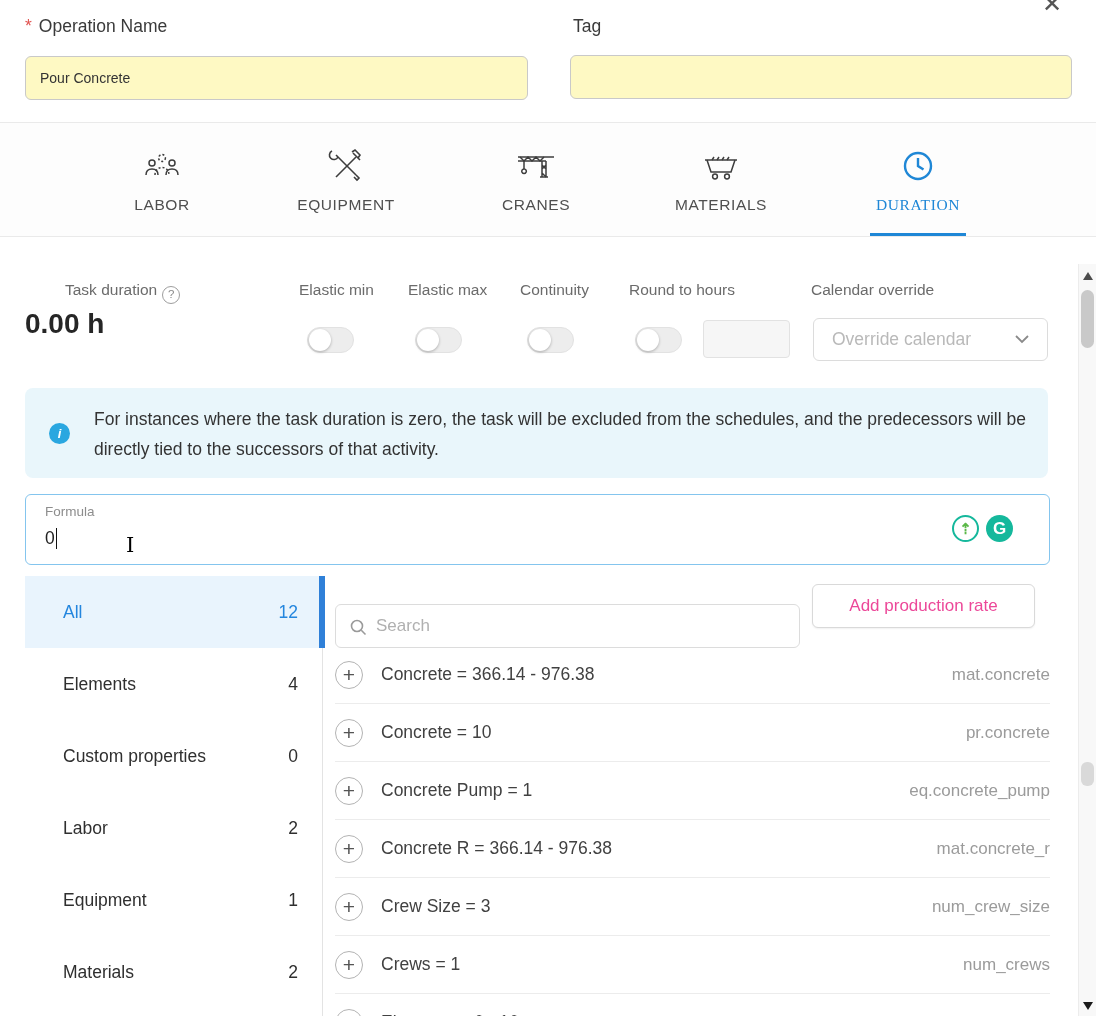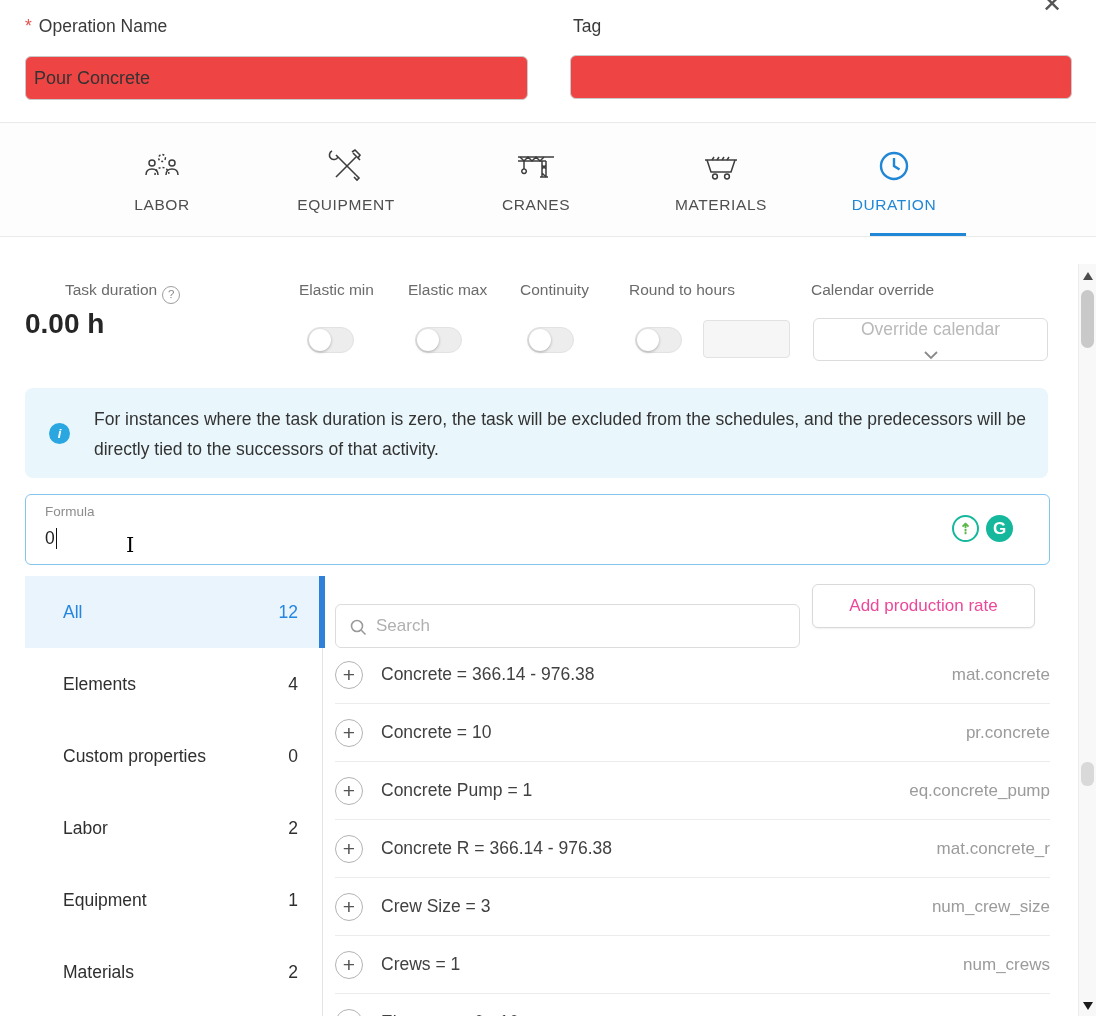--- a/index.html
+++ b/index.html
@@ -5,21 +5,21 @@
   * { margin:0; padding:0; box-sizing:border-box; }
   html,body { width:1096px; height:1016px; background:#fff; }
   body { font-family:"Liberation Sans", sans-serif; color:#333; }
   .app { position:relative; width:1096px; height:1016px; background:#fff; overflow:hidden; }
 
   
   .close-x { position:absolute; left:1042px; top:-10px; font-size:24px; color:#555; cursor:pointer; }
   .field-label { position:absolute; font-size:17.5px; color:#3a3a3a; }
   .req { color:#e0524f; margin-right:7px; }
   .txt-input { position:absolute; height:44px; border:1px solid #c9c9c9; border-radius:6px;
-               font-size:18px; color:#333; padding:0 8px; font-family:inherit; background:#ef4444; outline:none; }
+               font-size:14px; color:#333; padding:0 14px; font-family:inherit; background:#fef9c3; outline:none; }
   #op-input { left:25px; top:56px; width:503px; }
   #tag-input { left:570px; top:55px; width:502px; }
 
   
   .divider { position:absolute; left:0; right:0; height:1px; background:#eaeaea; }
   .tabs-bg { position:absolute; left:0; top:123px; right:0; height:113px; background:#fdfdfd; }
   .tab { position:absolute; top:142px; width:170px; transform:translateX(-50%); text-align:center; cursor:pointer; }
   .tab .icon-wrap { height:44px; display:flex; align-items:flex-end; justify-content:center; }
   .tab .tab-label { margin-top:10px; font-size:15.5px; letter-spacing:.6px; color:#4f4f4f; }
   .tab.active .tab-label { color:#1f87d6; }
@@ -32,21 +32,21 @@
   .help-icon { display:inline-block; width:18px; height:18px; border:1.4px solid #9e9e9e; border-radius:50%;
                font-size:11.5px; line-height:15px; text-align:center; color:#8a8a8a; vertical-align:-3px; margin-left:5px; }
   .toggle { position:absolute; top:327px; width:47px; height:26px; border-radius:14px;
             background:#ededed; border:1px solid #e2e2e2; cursor:pointer; }
   .toggle::after { content:""; position:absolute; left:1px; top:1px; width:22px; height:22px; border-radius:50%;
                    background:#fff; box-shadow:0 1px 3px rgba(0,0,0,.28); }
   .mini-input { position:absolute; left:703px; top:320px; width:87px; height:38px;
                 background:#f6f6f6; border:1px solid #e2e2e2; border-radius:4px; font-family:inherit; font-size:16px; padding:0 8px; }
   .cal-select { position:absolute; left:813px; top:318px; width:235px; height:43px; border:1px solid #dcdcdc;
                 border-radius:6px; display:flex; align-items:center; justify-content:space-between;
-                padding:0 30px; cursor:pointer; background:#fff;flex-direction:column; }
+                padding:0 18px; cursor:pointer; background:#fff; }
   .cal-select .ph { color:#b9b9b9; font-size:17.5px; }
 
   
   .banner { position:absolute; left:25px; top:388px; width:1023px; height:90px;
             background:#e9f6fb; border-radius:8px; }
   .info-dot { position:absolute; left:24px; top:35px; width:21px; height:21px; border-radius:50%;
               background:#2aa7e0; color:#fff; font-size:13px; font-weight:700; text-align:center; line-height:21px; font-style:italic; }
   .banner-text { position:absolute; left:69px; top:16px; right:20px; font-size:17.5px; line-height:1.73; color:#333; }
 
   
@@ -163,21 +163,21 @@
         <path d="M5 13 H37"></path>
         <path d="M7 13 L11 25 H31 L35 13"></path>
         <path d="M12 13 l2 -3 M17 13 l2 -3 M22 13 l2 -3 M27 13 l2 -3"></path>
         <circle cx="15" cy="29.5" r="2.4"></circle>
           <circle cx="27" cy="29.5" r="2.4"></circle>
       </svg>
     </div>
     <div class="tab-label">MATERIALS</div>
   </div>
 
-  <div class="tab active" style="left:894px;">
+  <div class="tab active" style="left:918px;font-family:Liberation Serif, serif;">
     <div class="icon-wrap">
       <svg width="38" height="40" viewBox="0 0 38 38" fill="none" stroke="#1f87d6" stroke-width="2.4">
         <circle cx="19" cy="19" r="13"></circle>
           <path d="M19 11 V19 L24.5 22.5"></path>
       </svg>
     </div>
     <div class="tab-label">DURATION</div>
   </div>
   <div class="tab-underline"></div>
 

